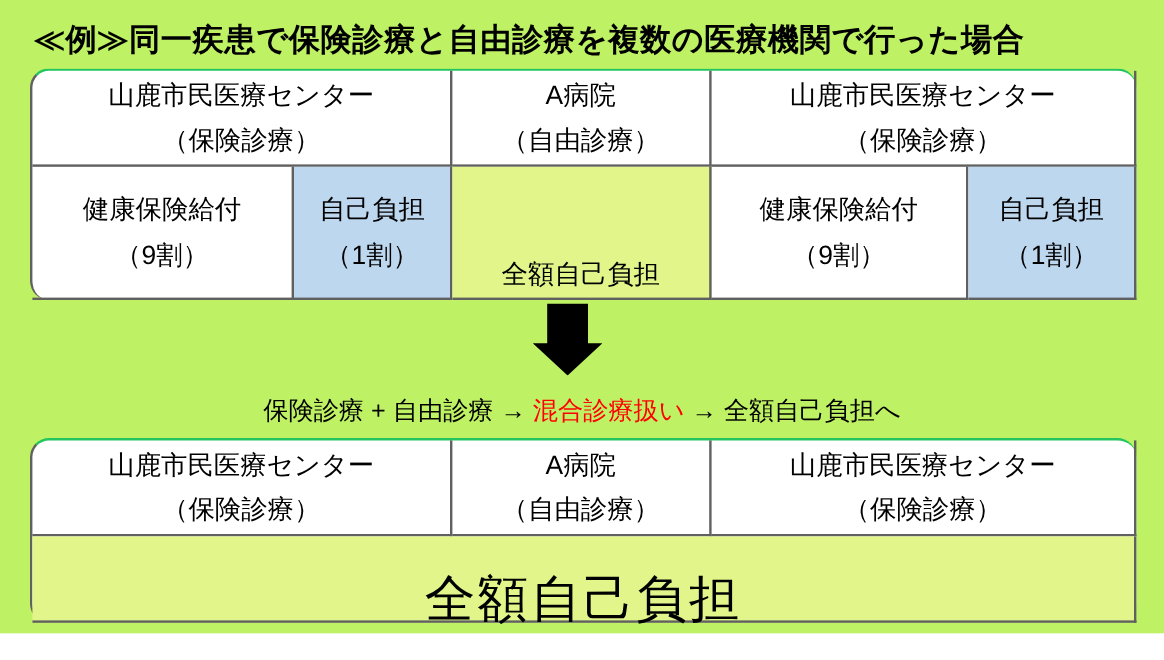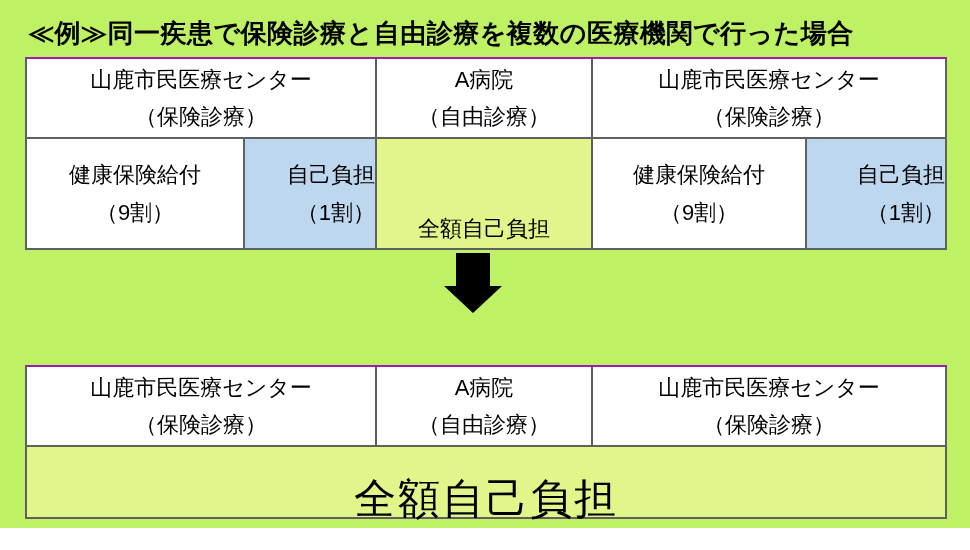--- a/index.html
+++ b/index.html
@@ -7,34 +7,35 @@
     position:relative; width:970px; height:528px; background:#bef264;
     font-family:"Liberation Sans", sans-serif; color:#000; overflow:hidden;padding-left:32px;
   }
   .title{
     position:absolute; left:28px; top:16px; width:930px;
     font-size:26px; font-weight:bold; letter-spacing:0.5px; white-space:nowrap;
   }
   
   .tbl{
     position:absolute; left:25px; display:grid;
-    border-top:2px solid #a21caf; border-left:2px solid #606060;
+    border-top:2px solid #22c55e; border-left:2px solid #606060;
     background:#ffffff;
+    border-radius:16px;
   }
   .tbl1{ top:57px;  grid-template-columns:218px 132px 216px 214px 140px; grid-template-rows:80px 111px; }
   .tbl2{ top:365px; grid-template-columns:350px 216px 354px;            grid-template-rows:80px 72px;  }
   .cell{
     border-right:2px solid #606060; border-bottom:2px solid #606060;
     box-sizing:border-box;
     display:flex; flex-direction:column; align-items:center; justify-content:center;
     text-align:center; font-size:22px; line-height:37px;
   }
   .span2{ grid-column:span 2; }
   .span3{ grid-column:span 3; }
-  .fill-blue { background:#BDD7EE;align-items:flex-end; }
+  .fill-blue { background:#BDD7EE; }
   .fill-green{ background:#E1F58A;justify-content:flex-end; }
   .pay{ line-height:38px; }
   .result-cell{ font-size:42px; letter-spacing:2px; }
   
   .arrow{ position:absolute; left:444px; top:253px; width:58px; height:60px; }
   
   .formula{
     position:absolute; left:0; top:328px; width:970px;
     text-align:center; font-size:21px; white-space:nowrap;
   }
@@ -79,20 +80,23 @@
     <div class="cell pay fill-blue">
       <div>自己負担</div>
       <div>（1割）</div>
     </div>
   </div>
 
   <svg class="arrow" viewBox="0 0 58 60" aria-hidden="true">
     <polygon points="12,0 46,0 46,33 58,33 29,60 0,33 12,33" fill="#000000"></polygon>
   </svg>
 
+  <div class="formula">
+    <span>保険診療 + 自由診療 → </span><span class="red">混合診療扱い</span><span> → 全額自己負担へ</span>
+  </div>
 
   <div class="tbl tbl2">
     <div class="cell">
       <div>山鹿市民医療センター</div>
       <div>（保険診療）</div>
     </div>
     <div class="cell">
       <div>A病院</div>
       <div>（自由診療）</div>
     </div>

